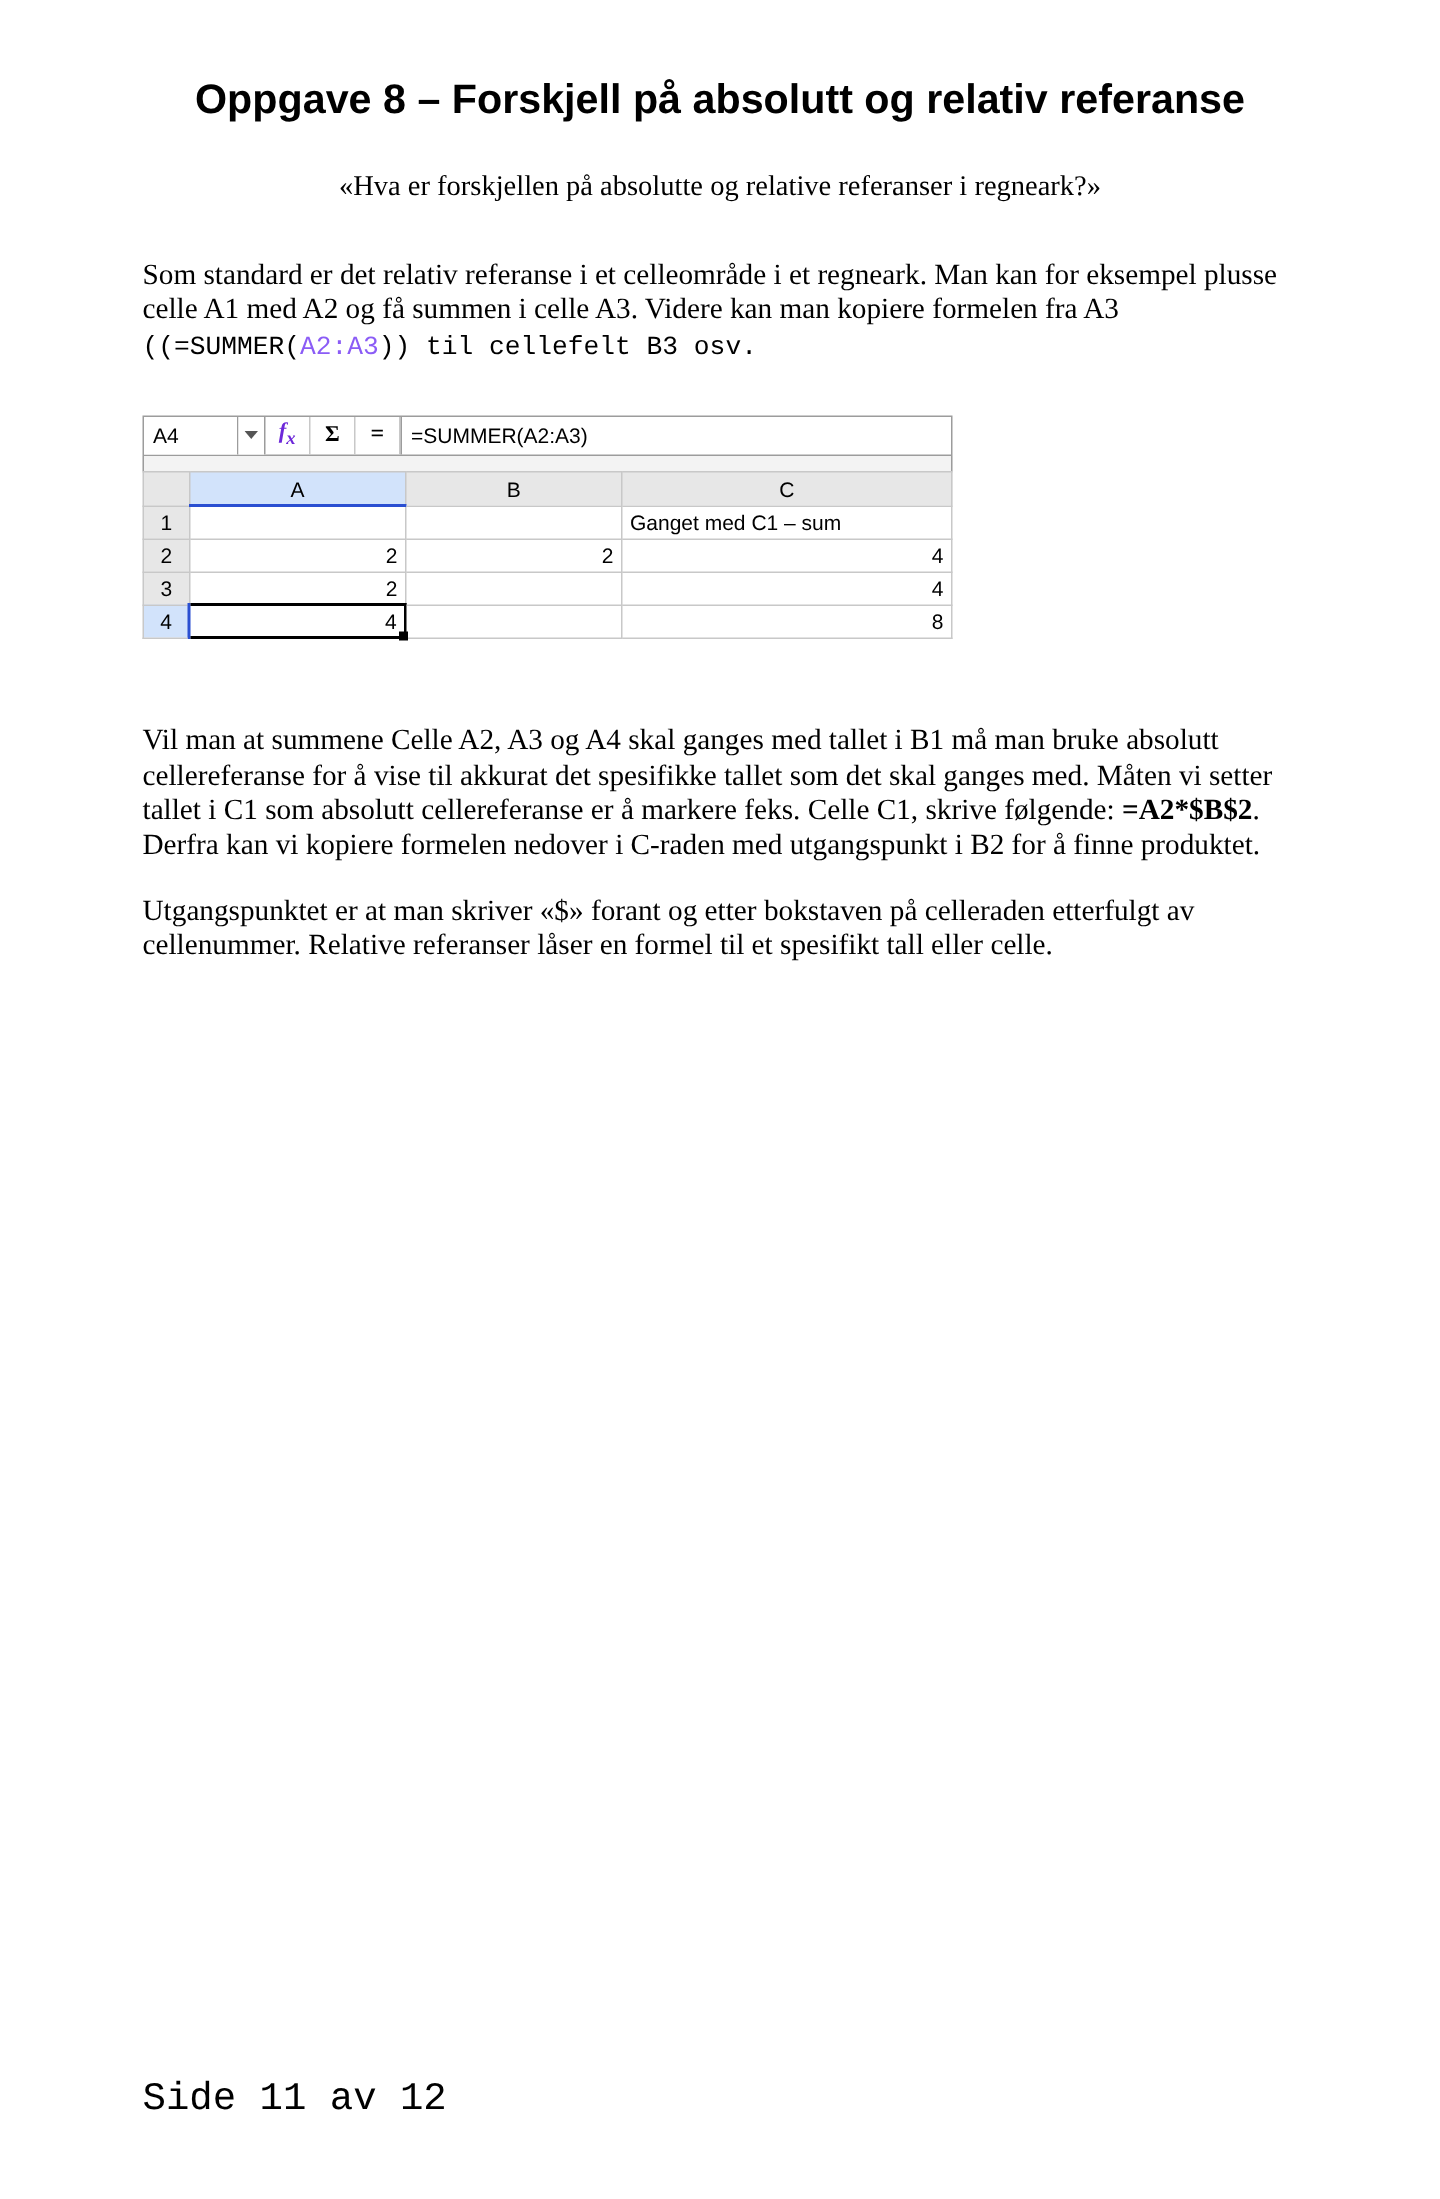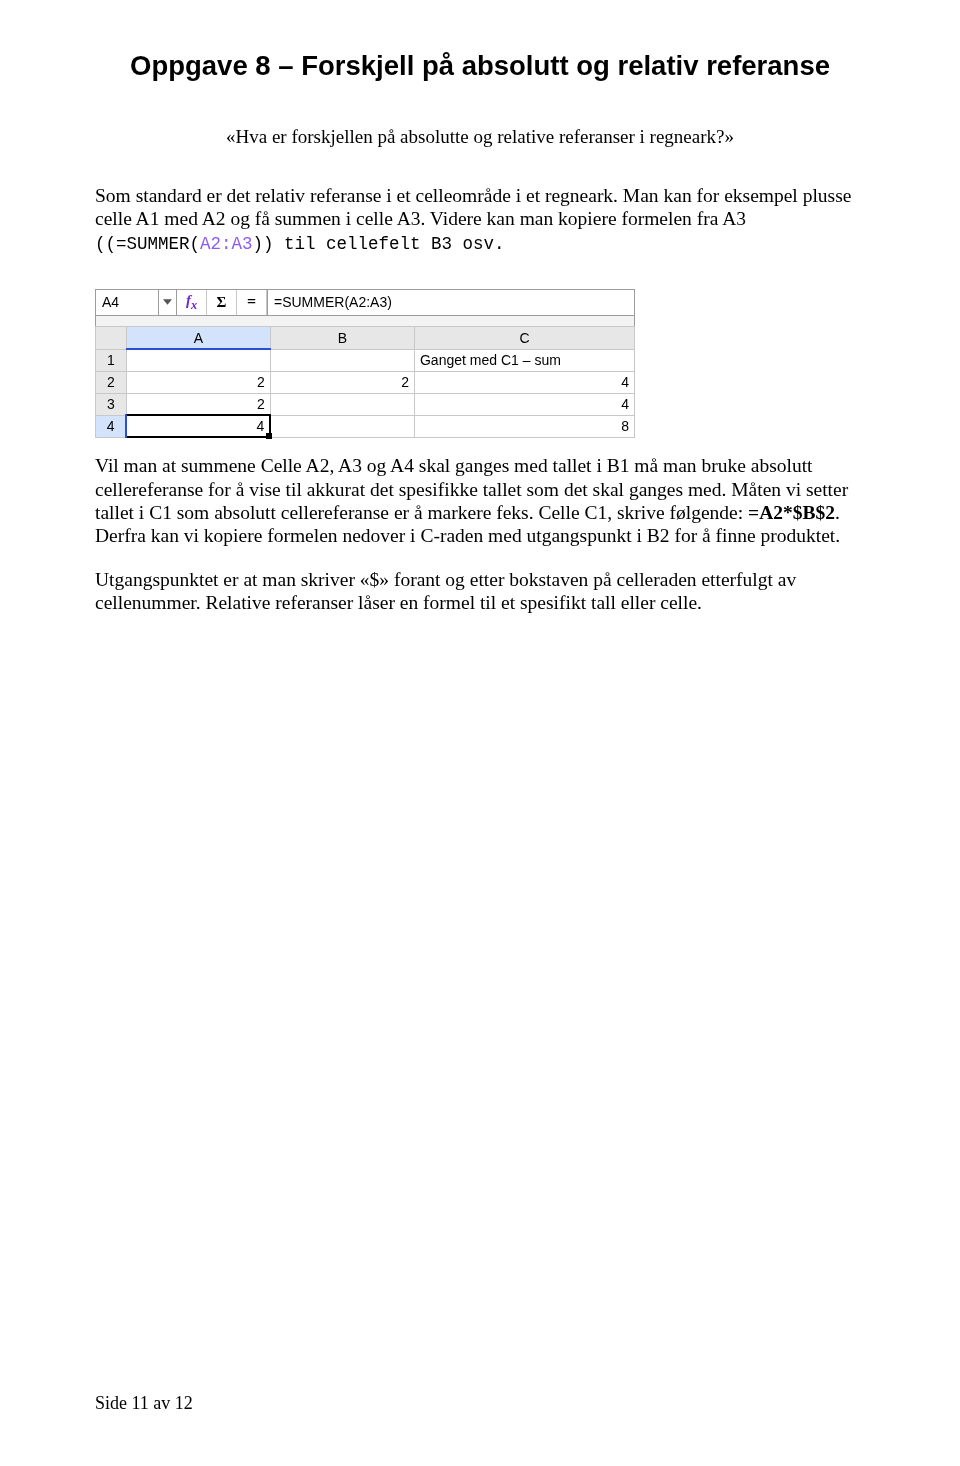--- a/index.html
+++ b/index.html
@@ -10,36 +10,36 @@
     font-family: "Times New Roman", Times, serif;
     color: #000;
     padding: 50px 95px 40px 95px;
     position: relative;
   }
   .title {
     font-family: Arial, Helvetica, sans-serif;
     font-size: 27.5px;
     font-weight: bold;
     text-align: center;
-    margin-bottom: 44px;
+    margin-bottom: 32px;
   }
   .subtitle {
     font-family: "Times New Roman", Times, serif;
     font-size: 19px;
     text-align: center;
     margin-bottom: 36px;
   }
   .para {
     font-size: 19.5px;
     line-height: 1.2;
     margin-bottom: 10px;
   }
   .formula-part { font-family: Liberation Mono, monospace; font-size: 17.5px; }
   .blue { color: #8b5cf6; }
-  .spreadsheet-figure { margin: 34px 0 16px 0; }
+  .spreadsheet-figure { margin: 34px 0 56px 0; }
   .namebox-row { display: flex; align-items: center; height: 27px; border: 1px solid #9c9c9c; width: 540px; background: #ffffff; }
   .namebox { width: 63px; height: 100%; border-right: 1px solid #9c9c9c; display: flex; align-items: center; padding: 0 6px; font-family: Arial, sans-serif; font-size: 14px; background: #fff; }
   .namebox-drop { width: 18px; height: 100%; border-right: 1px solid #9c9c9c; display: flex; align-items: center; justify-content: center; background: #fff; }
   .fx-cell { width: 30px; height: 100%; border-right: 1px solid #c8c8c8; display: flex; align-items: center; justify-content: center; }
   .fxitalic { font-family: "Times New Roman", serif; font-style: italic; font-weight: bold; font-size: 15px; color: #6d28d9; }
   .sigma { font-family: serif; font-weight: bold; font-size: 15px; }
   .eq { font-weight: bold; font-size: 16px; }
   .formula-bar { flex: 1; border-left: 1px solid #9c9c9c; height: 100%; display: flex; align-items: center; padding: 0 6px; font-family: Arial, sans-serif; font-size: 14px; }
   .sheet { width: 540px; border: 1px solid #a5a5a5; border-top: none; font-family: Arial, sans-serif; font-size: 14px; border-collapse: collapse; }
   .sheet td, .sheet th { border: 1px solid #c8c8c8; height: 22px; padding: 0 5px; }
@@ -53,21 +53,22 @@
   .sheet td.cellA, .sheet td.cellB { width: 131px; }
   .sheet td.active-cell { border: 2px solid #000; position: relative; }
   .sheet td.textcell { text-align: left; }
   .handle { position: absolute; right: -3px; bottom: -3px; width: 6px; height: 6px; background: #000; }
   .toolbar-spacer { height: 10px; background: #f3f3f3; border-left: 1px solid #9c9c9c; border-right: 1px solid #9c9c9c; width: 540px; }
   .bold { font-weight: bold; }
   .footer {
     position: absolute;
     left: 95px;
     bottom: 52px;
-    font-size: 18px;
+    font-size: 26px;
+    font-family: Liberation Mono, monospace;
   }
   .para-block { margin-bottom: 20px; }
   svg.chev { width: 9px; height: 6px; }
 </style>
 </head>
 <body>
 
 <h1 class="title">Oppgave 8 – Forskjell på absolutt og relativ referanse</h1>
 
 <p class="subtitle">«Hva er forskjellen på absolutte og relative referanser i regneark?»</p>

